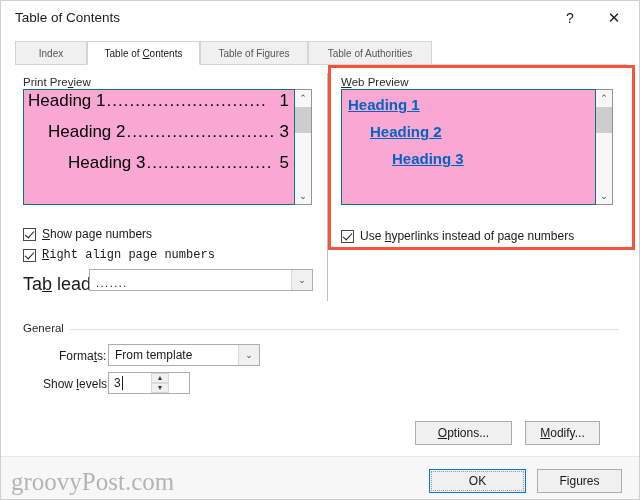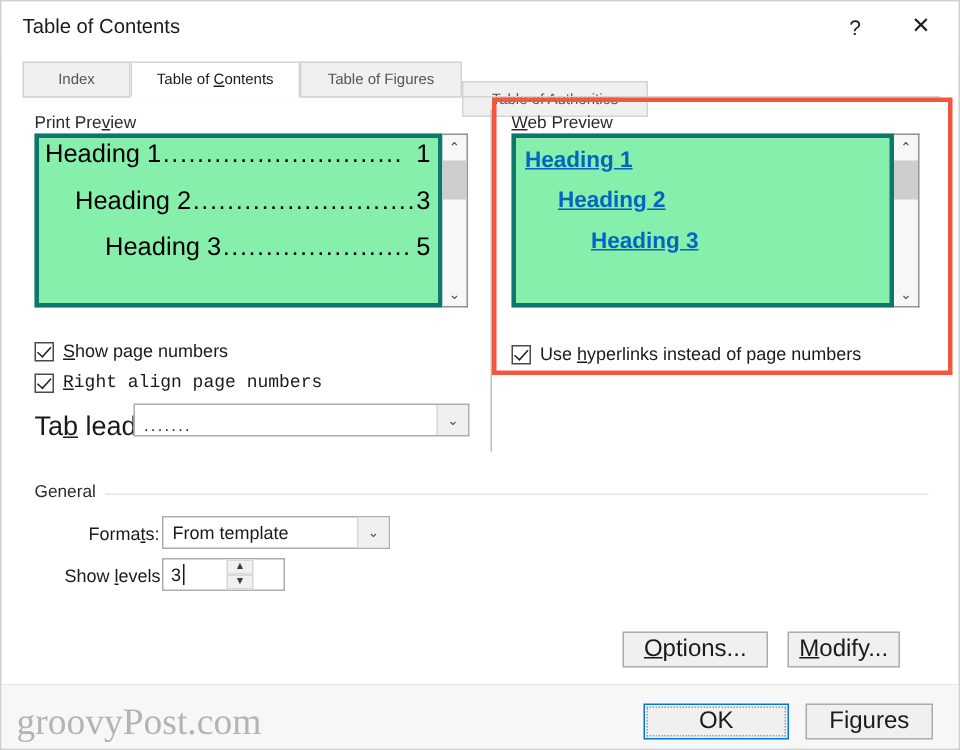--- a/index.html
+++ b/index.html
@@ -109,22 +109,22 @@
     color: #2b2b2b;
     white-space: nowrap;
   }
   .group-label u { text-decoration: underline; }
 
   #print-preview-label { left: 22px; top: 75px; }
   #web-preview-label   { left: 340px; top: 75px; }
 
   .preview-box {
     position: absolute;
-    background: #86efac;
-    border: 3px solid #0f766e;
+    background: #f9a8d4;
+    border: 1px solid #0f766e;
     box-sizing: border-box;
     overflow: hidden;
   }
   #print-preview-box { left: 22px; top: 88px; width: 272px; height: 116px; }
   #web-preview-box   { left: 340px; top: 88px; width: 255px; height: 116px; }
 
   
   .pp-line {
     position: absolute;
     left: 0;
@@ -396,21 +396,21 @@
   .spin-btn.up { top: 0; }
   .spin-btn.down { top: 10px; }
 
   
   .btn {
     position: absolute;
     box-sizing: border-box;
     height: 24px;
     background: #f0f0f0;
     border: 1px solid #adadad;
-    font-size: 16px;
+    font-size: 12px;
     color: #1a1a1a;
     text-align: center;
     line-height: 22px;
     cursor: default;
     font-family: "Liberation Sans", sans-serif;
     white-space: nowrap;
     padding: 0;
   }
   .btn u { text-decoration: underline; }
   #options-button { left: 414px; top: 420px; width: 97px; }
@@ -480,21 +480,21 @@
   <div id="tabstrip">
     <div class="tab" id="tab-index" style="left:0px;width:72px;">
       <span>Index</span>
     </div>
     <div class="tab active" id="tab-toc" style="left:72px;width:113px;">
       <span>Table of <u>C</u>ontents</span>
     </div>
     <div class="tab" id="tab-figures" style="left:185px;width:108px;">
       <span>Table of Figures</span>
     </div>
-    <div class="tab" id="tab-authorities" style="left:293px;width:124px;margin-top:13px;">
+    <div class="tab" id="tab-authorities" style="left:293px;width:124px;">
       <span>Table of Authorities</span>
     </div>
   </div>
   <div id="tab-underline"></div>
 
   <div id="column-divider"></div>
 
   <div class="group-label" id="print-preview-label">Print Pre<u>v</u>iew</div>
 
   <div class="preview-box" id="print-preview-box">

